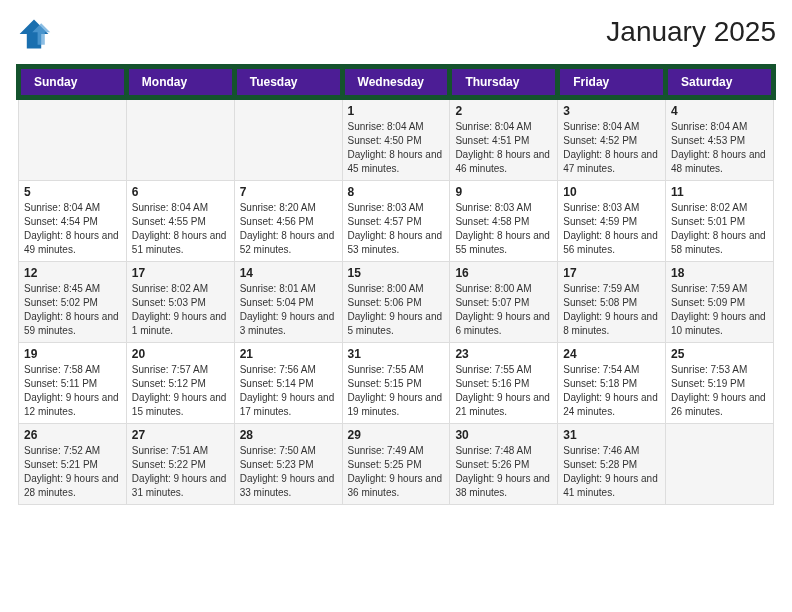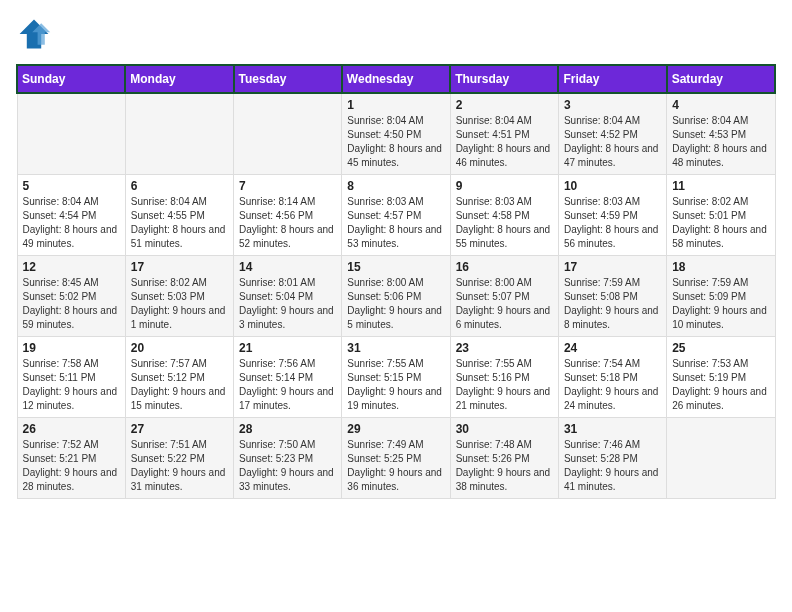--- a/index.html
+++ b/index.html
@@ -45,27 +45,27 @@
     .subtitle {
       font-size: 14px;
       color: #555;
     }
     table {
       width: 100%;
       border-collapse: collapse;
       table-layout: fixed;
     }
     thead tr th {
-      background-color: #6d28d9;
+      background-color: #4c1d95;
       color: #fff;
       font-size: 12px;
       font-weight: bold;
-      padding: 6px 4px;
+      padding: 6px 13px;
       text-align: left;
-      border: 2px solid #14532d;
+      border: 5px solid #14532d;
     }
     tbody tr td {
       vertical-align: top;
       padding: 4px 5px;
       font-size: 10.5px;
       color: #222;
       border: 1px solid #ddd;
       height: 80px;
     }
     tbody tr:nth-child(odd) td {
@@ -90,20 +90,21 @@
 <body>
 
 <div class="header-area">
   <div class="logo">
     <svg class="logo-icon" viewBox="0 0 40 40">
       <polygon points="20,4 36,20 28,20 28,36 12,36 12,20 4,20" fill="#1a6faf"></polygon>
       <polygon points="28,8 38,18 32,18 32,32 24,32 24,18 18,18" fill="#5ba3d9" opacity="0.7"></polygon>
     </svg>
   </div>
   <div class="title-area">
+    <div class="main-title">January 2025</div>
   </div>
 </div>
 
 <table>
   <thead>
     <tr id="dow-header">
         <th>Sunday</th>
         <th>Monday</th>
         <th>Tuesday</th>
         <th>Wednesday</th>
@@ -156,21 +157,21 @@
         </td>
         <td>
           <span class="day-number">6</span>
           <div class="day-info">Sunrise: 8:04 AM
 Sunset: 4:55 PM
 Daylight: 8 hours
 and 51 minutes.</div>
         </td>
         <td>
           <span class="day-number">7</span>
-          <div class="day-info">Sunrise: 8:14 AM
+          <div class="day-info">Sunrise: 8:20 AM
 Sunset: 4:56 PM
 Daylight: 8 hours
 and 52 minutes.</div>
         </td>
         <td>
           <span class="day-number">8</span>
           <div class="day-info">Sunrise: 8:03 AM
 Sunset: 4:57 PM
 Daylight: 8 hours
 and 53 minutes.</div>

